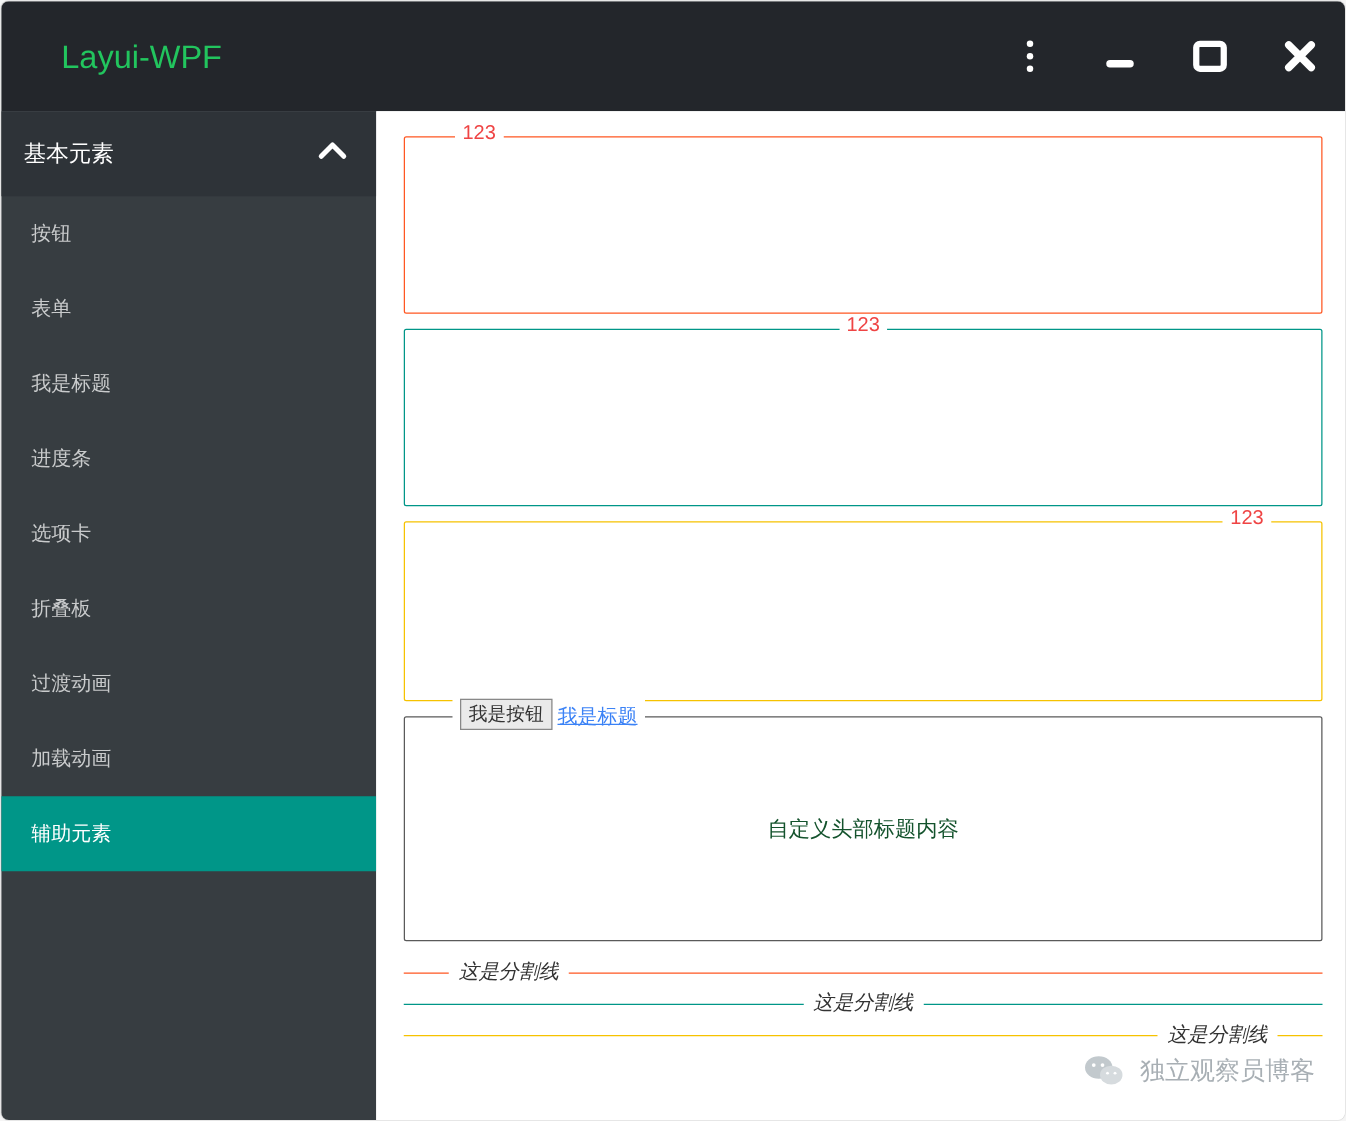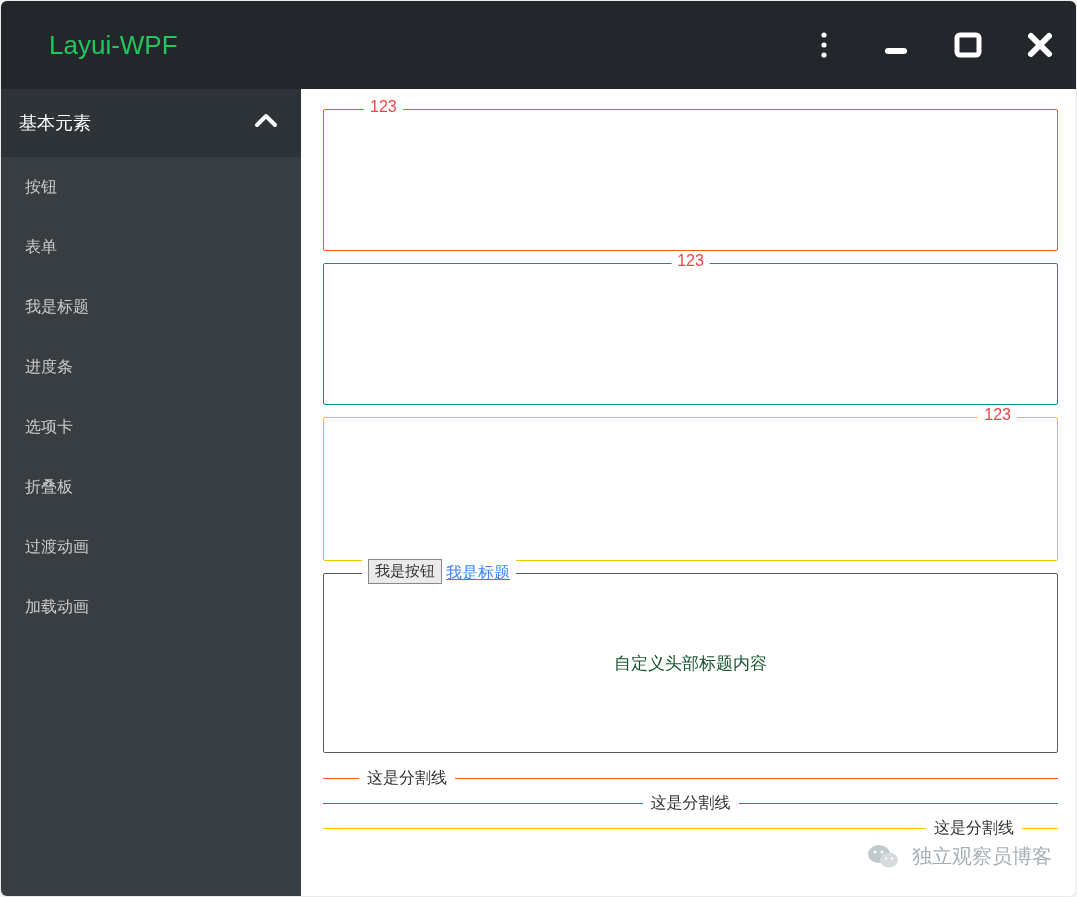--- a/index.html
+++ b/index.html
@@ -131,20 +131,21 @@
   }
   .fs-gray .inner-center {
     position: absolute;
     top: 50%; left: 50%; transform: translate(-50%,-50%);
     font-size: 17px; color: #14532d;
   }
   .divider {
     position: relative;
     height: 1px;
     margin: 24px 0 22px 0;
+    font-style: italic;
   }
   .divider .line {
     position: absolute; left: 0; right: 0; top: 50%;
     height: 1px;
   }
   .divider .label {
     position: absolute; top: 50%; transform: translateY(-50%);
     background: #fff; padding: 0 8px; font-size: 16px; color: #333;
   }
   .div-orange .line { background: #ff5722; }
@@ -233,20 +234,23 @@
         </div>
       <div class="side-item">
           <span>折叠板</span>
         </div>
       <div class="side-item">
           <span>过渡动画</span>
         </div>
       <div class="side-item">
           <span>加载动画</span>
         </div>
+      <div class="side-item active">
+          <span>辅助元素</span>
+        </div>
     </div>
 
     <div class="content">
 
       <div class="fieldset fs-orange">
         <div class="legend">123</div>
       </div>
 
       <div class="fieldset fs-green">
         <div class="legend">123</div>

